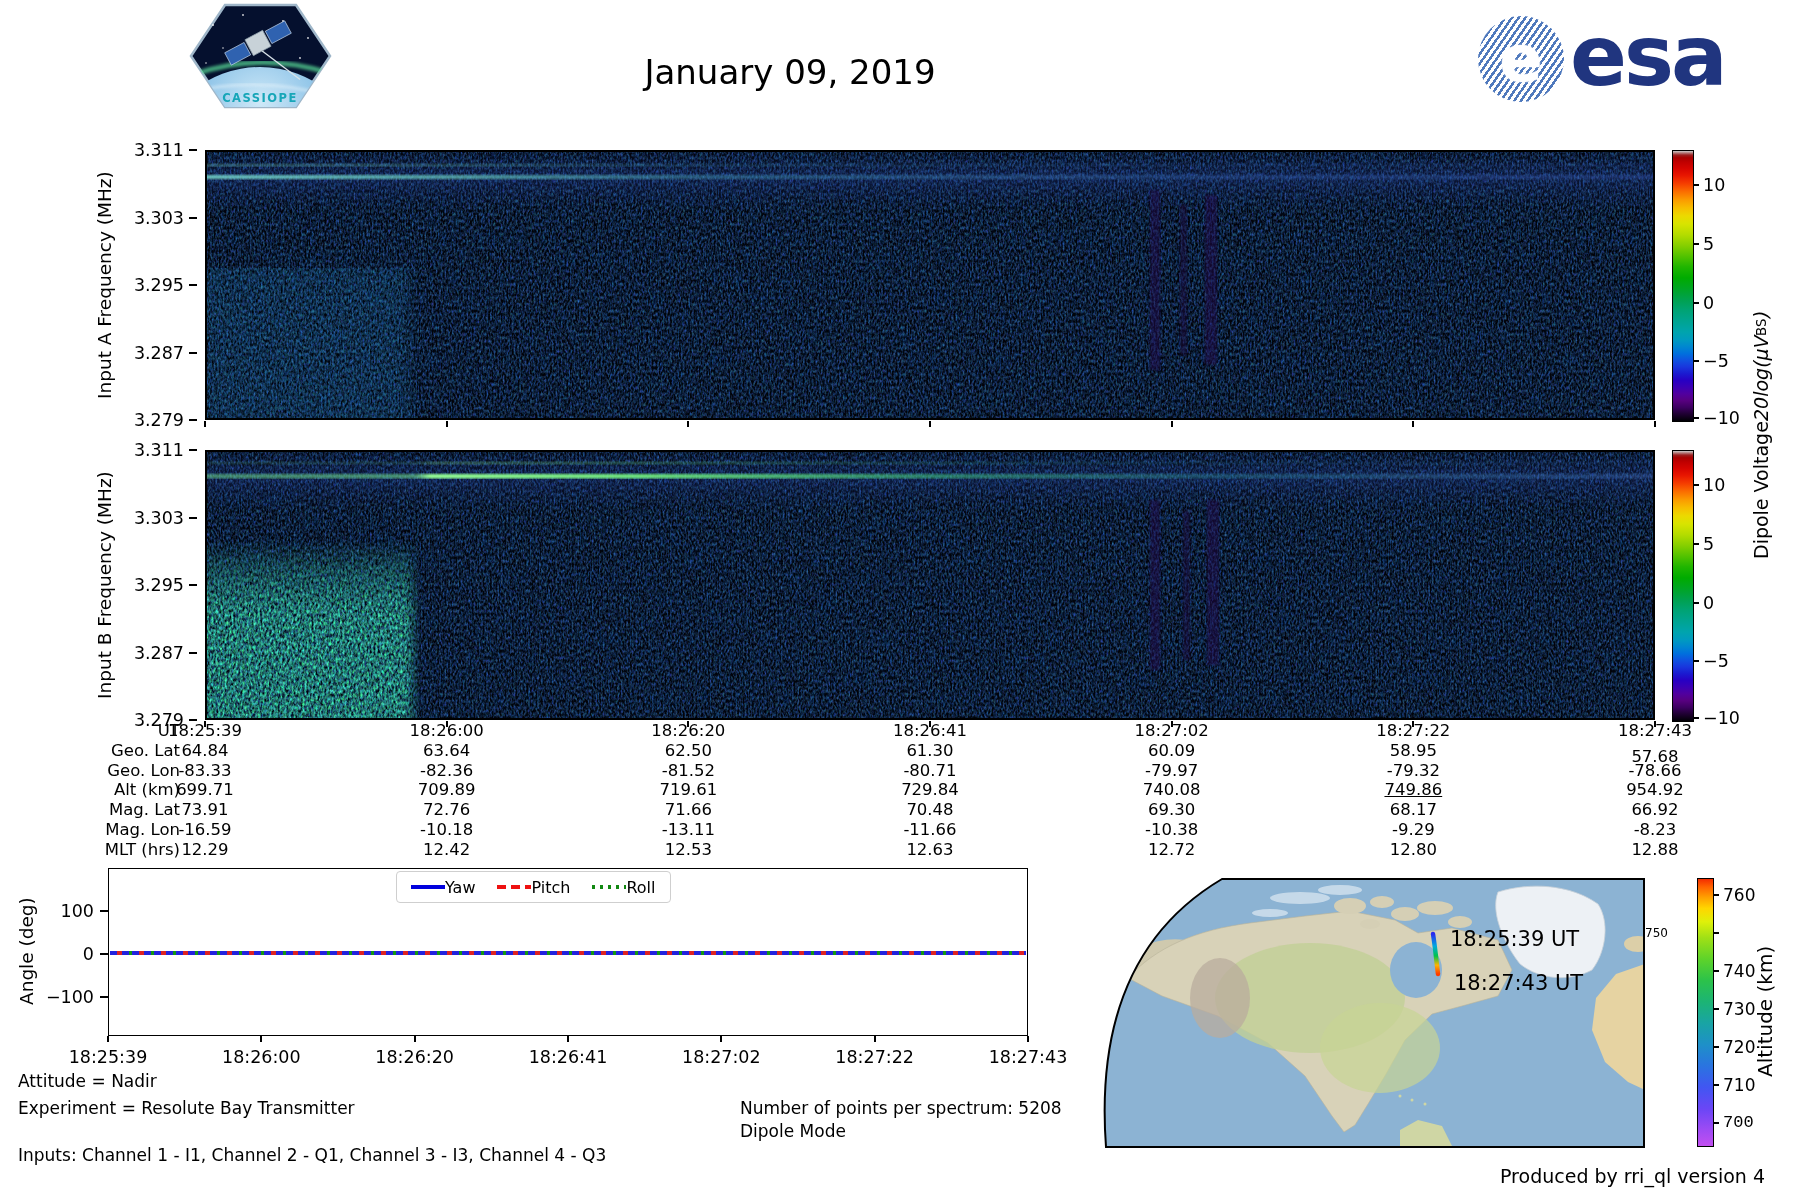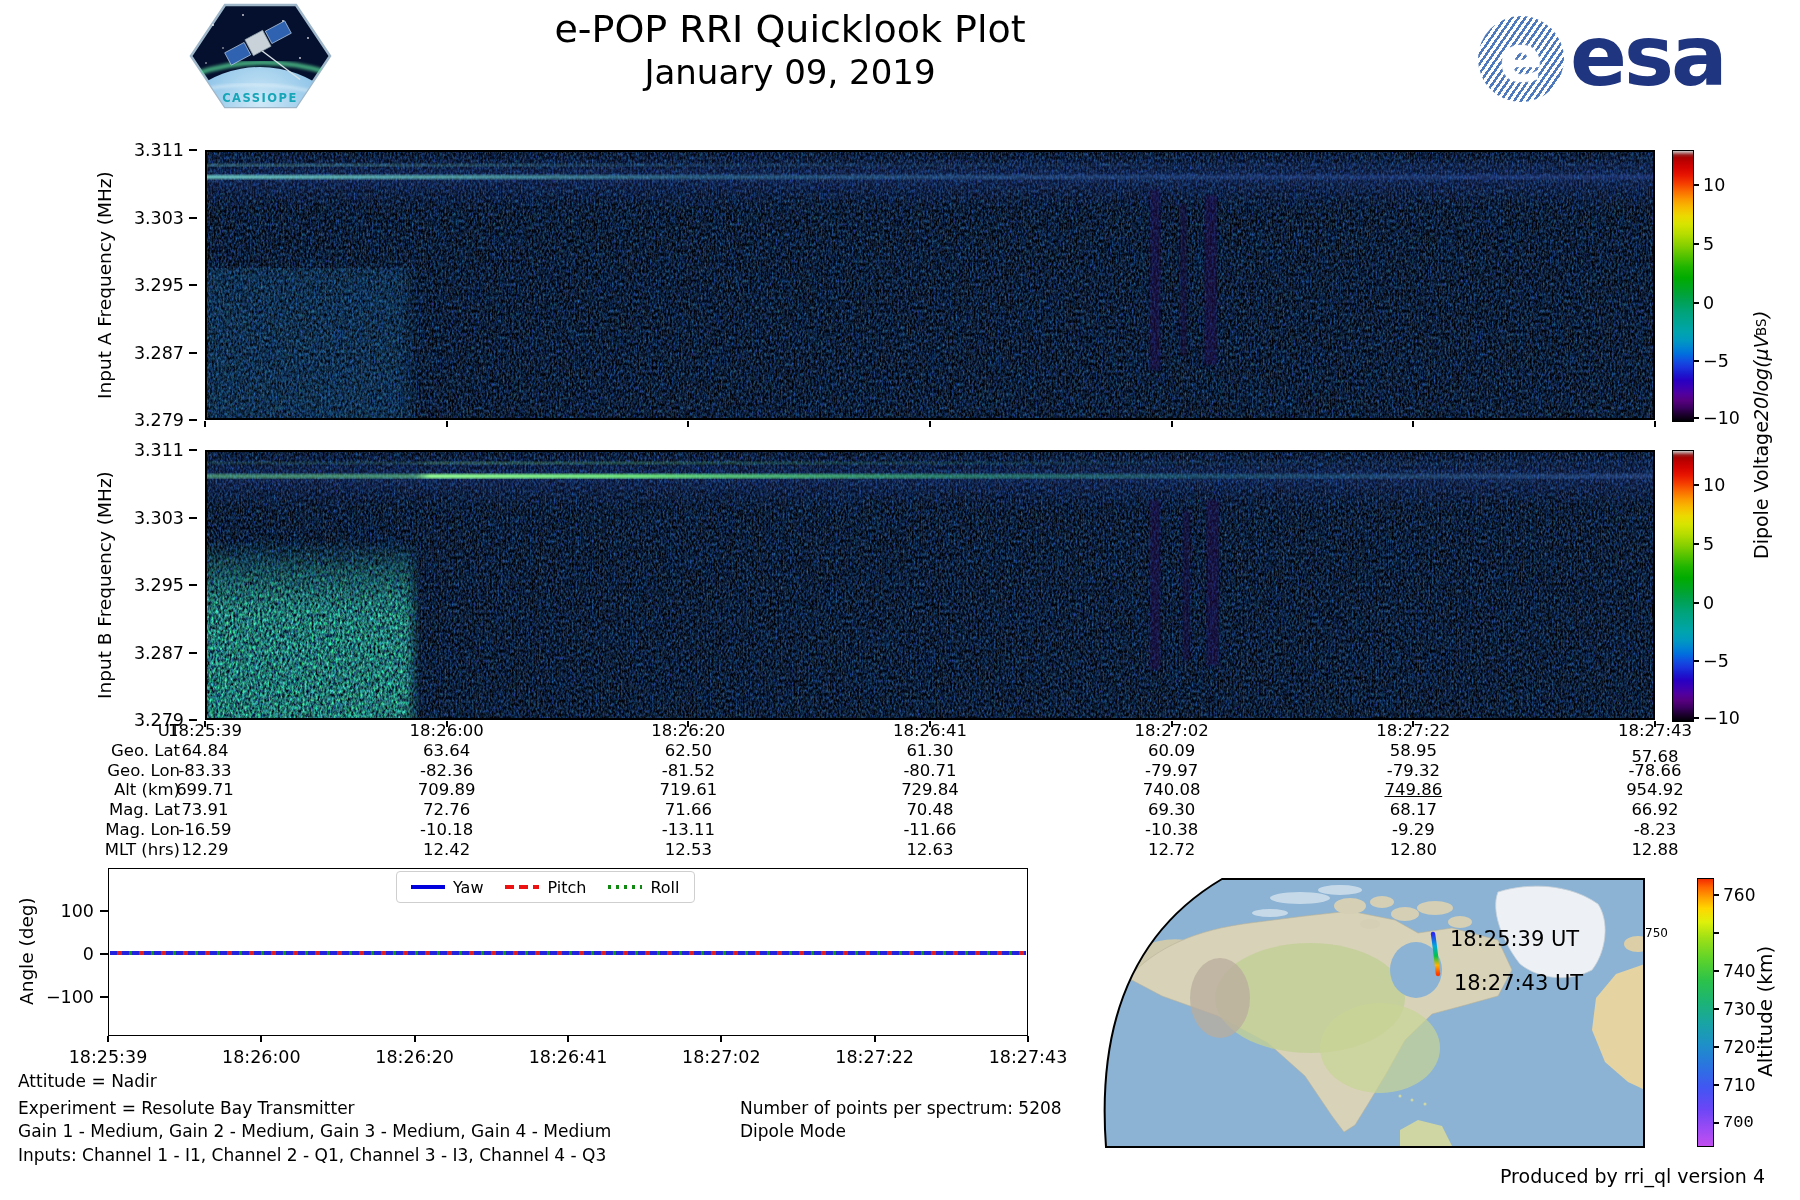--- a/index.html
+++ b/index.html
@@ -27,21 +27,21 @@
   #altbar{position:absolute;left:1697px;top:878px;width:15px;height:267px;border:1px solid #000;
     background:linear-gradient(to top,
       #c24ff0 0%, #9e4bf4 6%, #6a46f6 14%, #4156f2 22%, #2a74e0 30%, #1e90c8 38%,
       #19a4a4 46%, #1cb474 54%, #2cc24a 62%, #5ed32a 70%, #a0e016 78%, #dff00a 84%,
       #ffd600 89%, #ffa200 93%, #ff6400 97%, #f32c00 100%);}
   #angle-plot{position:absolute;left:108px;top:868px;width:918px;height:166px;border:1.5px solid #000;background:#fff;}
   #zero-line{position:absolute;left:110px;top:951px;width:916px;height:3.5px;
     background:repeating-linear-gradient(90deg,#2222dd 0 7px,#dd2222 7px 12px,#2222dd 12px 19px,#119911 19px 22px);}
   #legend{position:absolute;left:396px;top:871px;height:30px;display:flex;align-items:center;gap:22px;
     padding:0 14px;background:rgba(255,255,255,0.9);border:1px solid #cfcfcf;border-radius:4px;font-size:16px;}
-  .leg-item{display:flex;align-items:center;gap:8px;}
+  .leg-item{display:flex;align-items:center;gap:0;}
   .leg-yaw{width:34px;height:3.5px;background:#0000dd;}
   .leg-pitch{width:34px;height:3.5px;background:repeating-linear-gradient(90deg,#ee1111 0 9px,transparent 9px 14px);}
   .leg-roll{width:34px;height:3.5px;background:repeating-linear-gradient(90deg,#118811 0 3px,transparent 3px 8px);}
   #esa-circle{position:absolute;left:1478px;top:16px;width:86px;height:86px;border-radius:50%;
     background:repeating-linear-gradient(125deg,#4f79bd 0 2.5px,#ffffff 2.5px 5.5px);
     display:flex;align-items:center;justify-content:center;}
   #esa-e{font-size:64px;font-weight:bold;color:#ffffff;line-height:86px;text-shadow:0 0 2px rgba(255,255,255,.9);}
   #esa-word{position:absolute;left:1570px;top:8px;font-size:84px;font-weight:bold;color:#20357f;
     letter-spacing:-3px;line-height:96px;}
   .ylab{font-size:18.5px;}
@@ -84,21 +84,20 @@
       <g transform="translate(70,40) rotate(-28)">
         <rect x="-34" y="-7" width="22" height="14" fill="#2f62b0" stroke="#cfe0f0" stroke-width="0.6"></rect>
         <rect x="12" y="-7" width="22" height="14" fill="#2f62b0" stroke="#cfe0f0" stroke-width="0.6"></rect>
         <rect x="-10" y="-9" width="20" height="18" fill="#c8d2d8" stroke="#8fa0aa" stroke-width="0.7"></rect>
         <line x1="0" y1="9" x2="20" y2="52" stroke="#d8e2e8" stroke-width="1.4"></line>
       </g>
       <text x="72" y="99" text-anchor="middle" font-size="11.5" font-weight="bold" letter-spacing="1.5" fill="#17a6b8">CASSIOPE</text>
     </g>
   </svg>
 
-  <div id="title">e-POP RRI Quicklook Plot</div>
   <div id="subtitle">January 09, 2019</div>
 
   <div id="esa-circle">
     <span id="esa-e">e</span>
   </div>
   <div id="esa-word">esa</div>
 
   <div class="vlabel ylab" style="left:92px;top:150px;height:270px;width:24px">Input A Frequency (MHz)</div>
 
   <svg class="abs" style="left:205px;top:150px" width="1450" height="270" viewBox="0 0 1450 270" preserveAspectRatio="none">
@@ -250,21 +249,20 @@
       <span>Pitch</span>
     </div>
     <div class="leg-item">
       <span class="leg-roll"></span>
       <span>Roll</span>
     </div>
   </div>
 
   <div class="ann" style="left:18px;top:1071px">Attitude = Nadir</div>
   <div class="ann" style="left:18px;top:1098px">Experiment = Resolute Bay Transmitter</div>
-  <div class="ann" style="left:18px;top:1121px">Gain 1 - Medium, Gain 2 - Medium, Gain 3 - Medium, Gain 4 - Medium</div>
   <div class="ann" style="left:18px;top:1145px">Inputs: Channel 1 - I1, Channel 2 - Q1, Channel 3 - I3, Channel 4 - Q3</div>
   <div class="ann" style="left:740px;top:1098px">Number of points per spectrum: 5208</div>
   <div class="ann" style="left:740px;top:1121px">Dipole Mode</div>
   <div class="ann tr" style="left:1365px;top:1166px;width:400px;font-size:19px">Produced by rri_ql version 4</div>
 
   <svg class="abs" style="left:1100px;top:878px" width="545" height="270" viewBox="0 0 545 270">
     <defs>
       <clipPath id="mapClip">
           <path d="M122,1 H544 V269 H6 Q-8,78 122,1 Z"></path>
         </clipPath>

